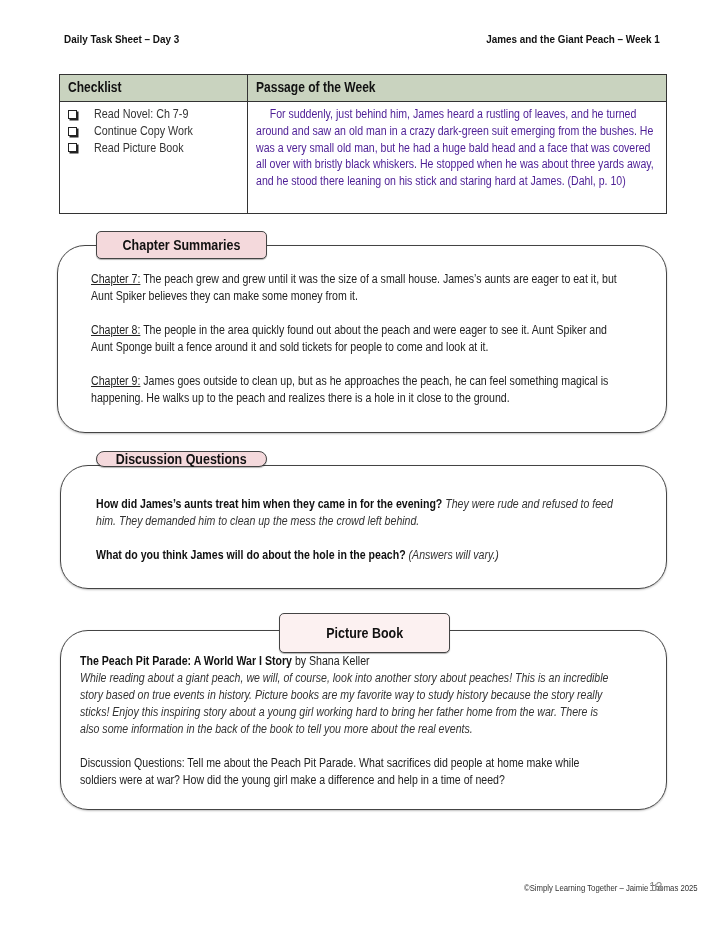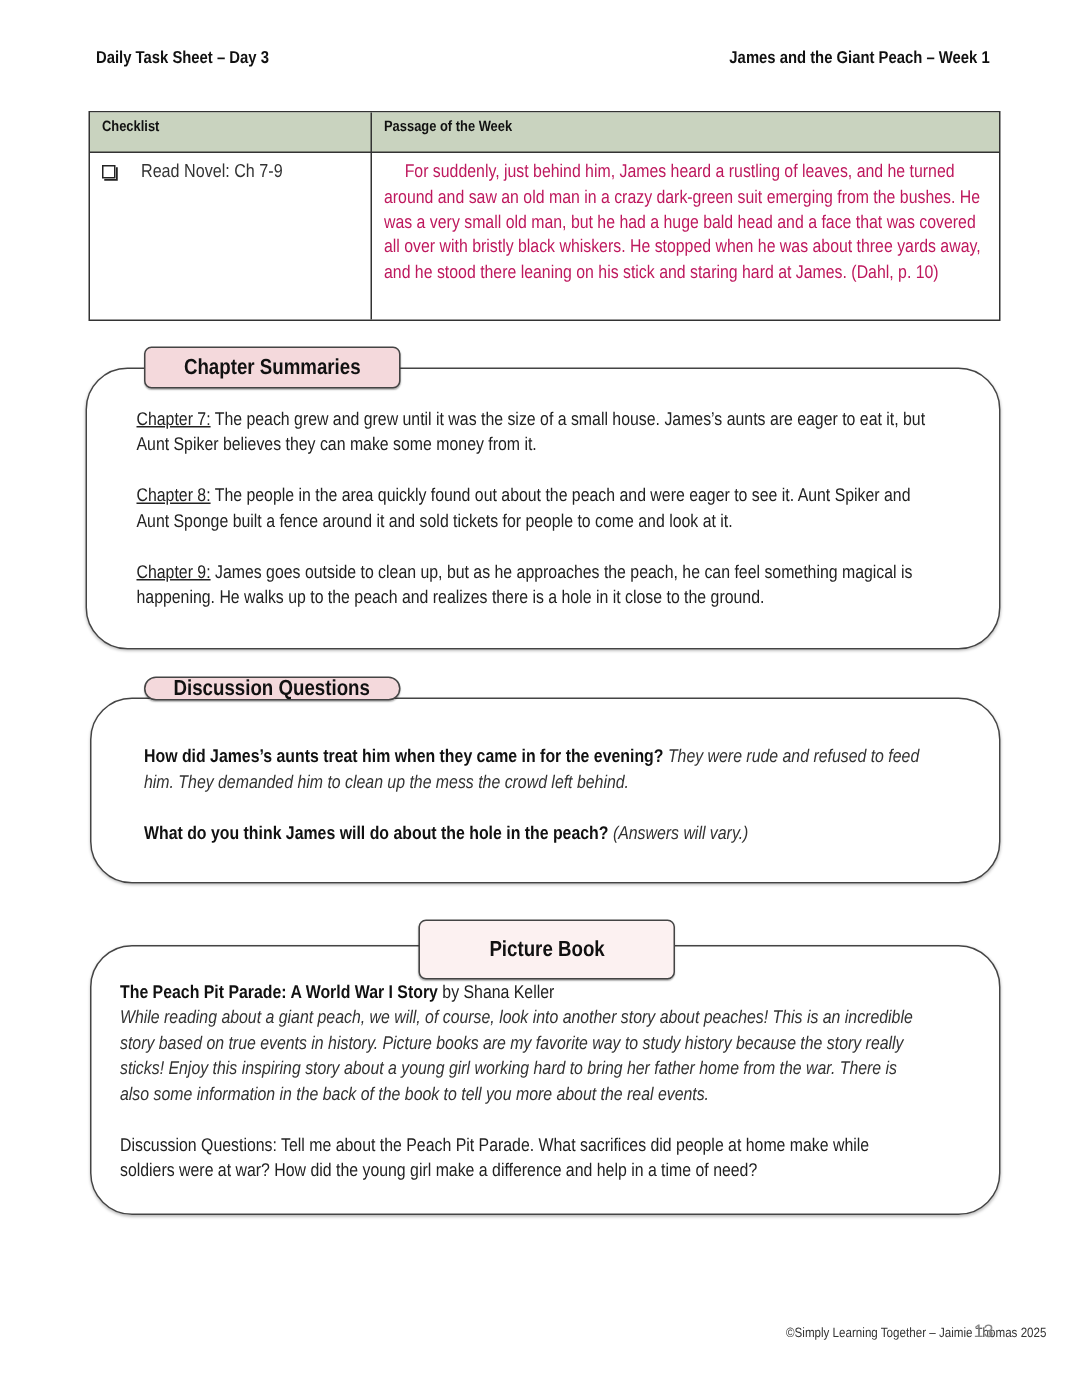--- a/index.html
+++ b/index.html
@@ -20,38 +20,38 @@
     .header-right { right: 60px; transform-origin: right center; }
 
     
     .top-table {
       position: absolute; left: 59px; top: 74px; width: 608px; height: 140px;
       border: 1.2px solid #333;
       display: grid; grid-template-columns: 188px 1fr; grid-template-rows: 27px 1fr;
     }
     .th {
       background: #c9d3bf; border-bottom: 1.2px solid #333;
-      font-weight: bold; font-size: 10px; padding: 4px 8px; color: #111;
+      font-weight: bold; font-size: 14px; padding: 4px 8px; color: #111;
       white-space: nowrap; overflow: hidden;
     }
     .th span { display: inline-block; transform: scaleX(0.86); transform-origin: left center; }
     .th.left { border-right: 1.2px solid #333; }
     .cell-left { border-right: 1.2px solid #333; padding: 4px 8px; }
     .check-item {
       display: flex; align-items: center; height: 16.8px;
       font-size: 12.5px; color: #333; text-align: center;
     }
     .check-box {
       width: 9px; height: 9px; border: 1.5px solid #222; margin-right: 17px;
       box-shadow: 1.5px 1.5px 0 #222; flex-shrink: 0;
     }
     .check-label { display: inline-block; transform: scaleX(0.86); transform-origin: left center; white-space: nowrap; }
     .check-label small { font-size: 10.5px; }
     .cell-right {
-      padding: 4px 8px 0 8px; font-size: 12.3px; line-height: 16.8px; color: #be185d;
+      padding: 4px 8px 0 8px; font-size: 12.3px; line-height: 16.8px; color: #4c1d95;
     }
     .passage { display: block; width: 116%; transform: scaleX(0.86); transform-origin: left top; text-indent: 16px; }
 
     
     .rbox {
       position: absolute; border: 1.3px solid #444; border-radius: 28px;
       box-shadow: 0 1px 2px rgba(0,0,0,0.25);
     }
     .box-title {
       position: absolute; background: #f4d9dc; border: 1.3px solid #444; border-radius: 5px;
@@ -86,20 +86,28 @@
 <div class="header-right">James and the Giant Peach – Week 1</div>
 
 <div class="top-table">
   <div class="th left"><span>Checklist</span></div>
   <div class="th"><span>Passage of the Week</span></div>
   <div class="cell-left">
     <div class="check-item">
       <span class="check-box"></span>
       <span class="check-label"><span>Read Novel: Ch 7-9</span></span>
     </div>
+    <div class="check-item">
+      <span class="check-box"></span>
+      <span class="check-label"><span>Continue Copy Work</span></span>
+    </div>
+    <div class="check-item">
+      <span class="check-box"></span>
+      <span class="check-label"><span>Read Picture Book</span></span>
+    </div>
   </div>
   <div class="cell-right">
     <span class="passage">For suddenly, just behind him, James heard a rustling of leaves, and he turned around and saw an old man in a crazy dark-green suit emerging from the bushes. He was a very small old man, but he had a huge bald head and a face that was covered all over with bristly black whiskers. He stopped when he was about three yards away, and he stood there leaning on his stick and staring hard at James. (Dahl, p. 10)</span>
   </div>
 </div>
 
 <div class="rbox" style="left:57px; top:245px; width:610px; height:188px;"></div>
 <div class="box-title" style="left:96px; top:231px; width:171px; height:28px;text-align:right;">
     <span>Chapter Summaries</span>
   </div>

